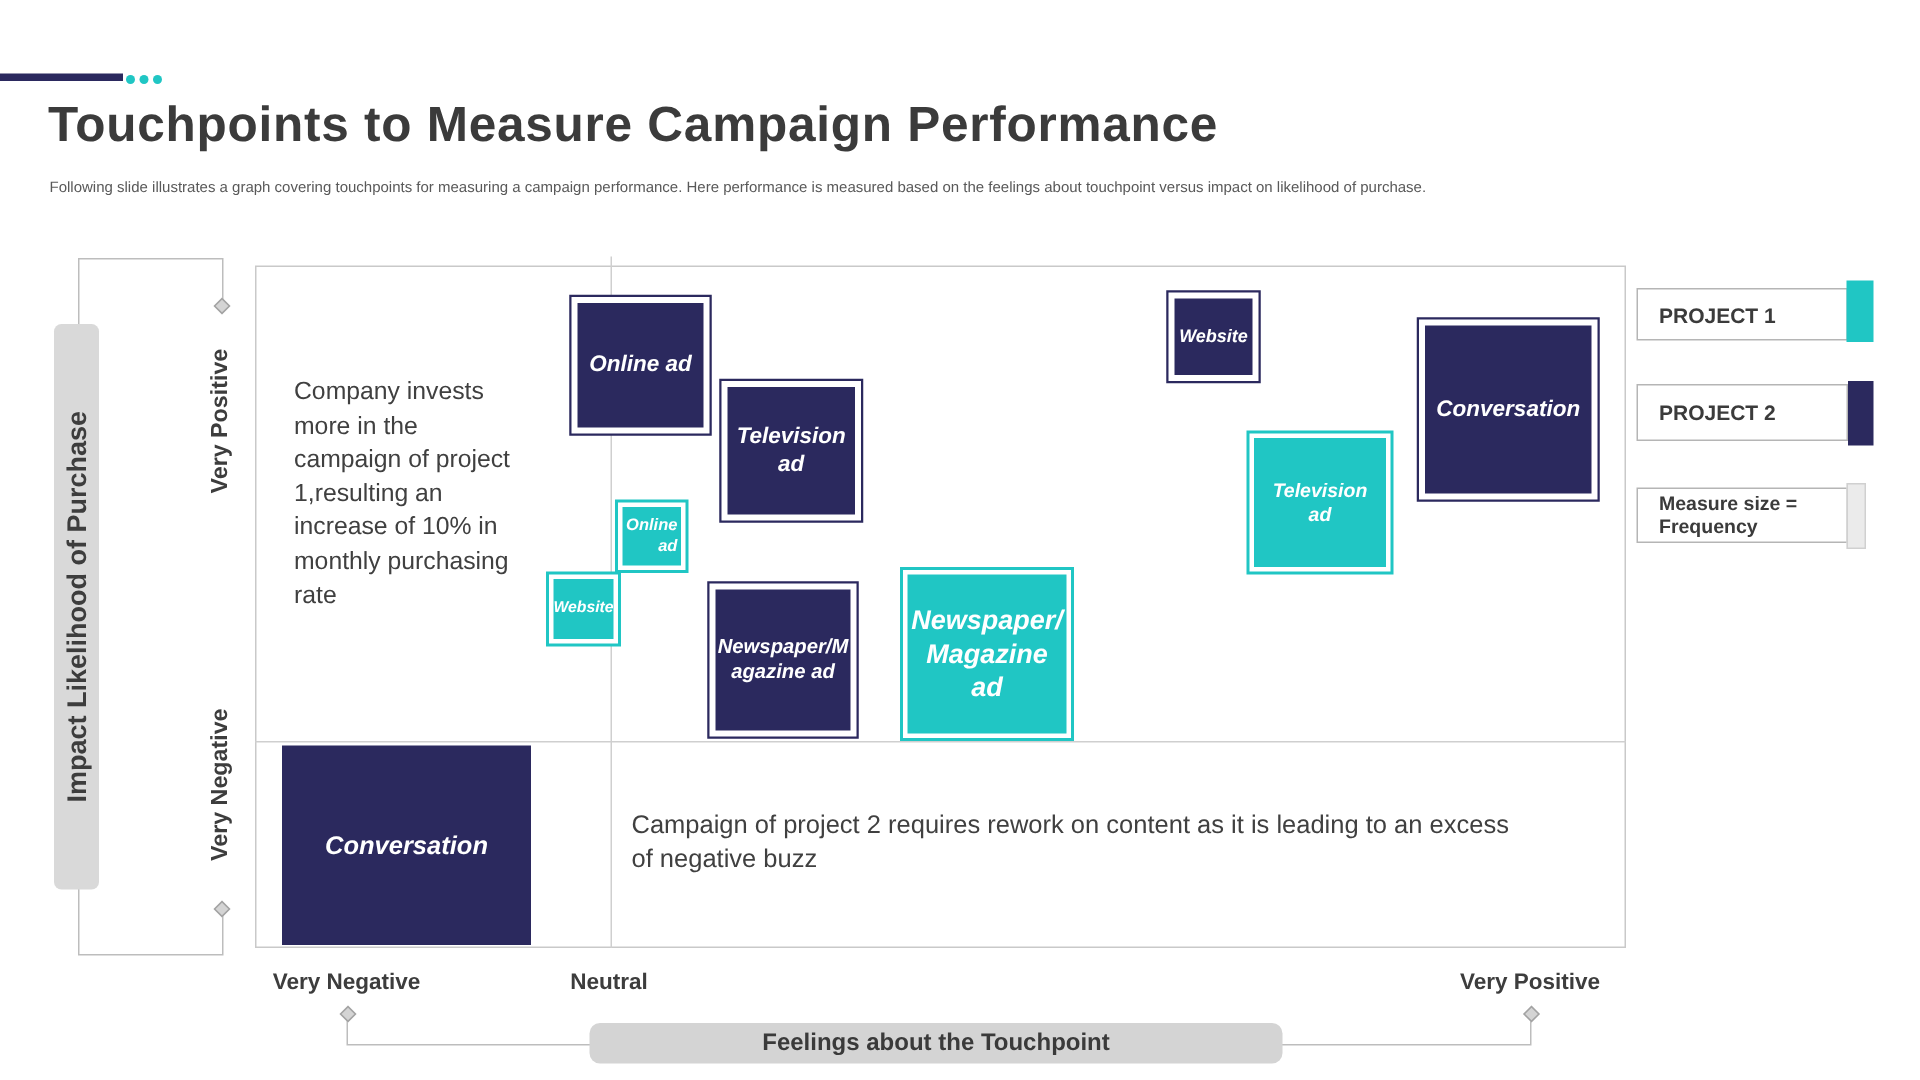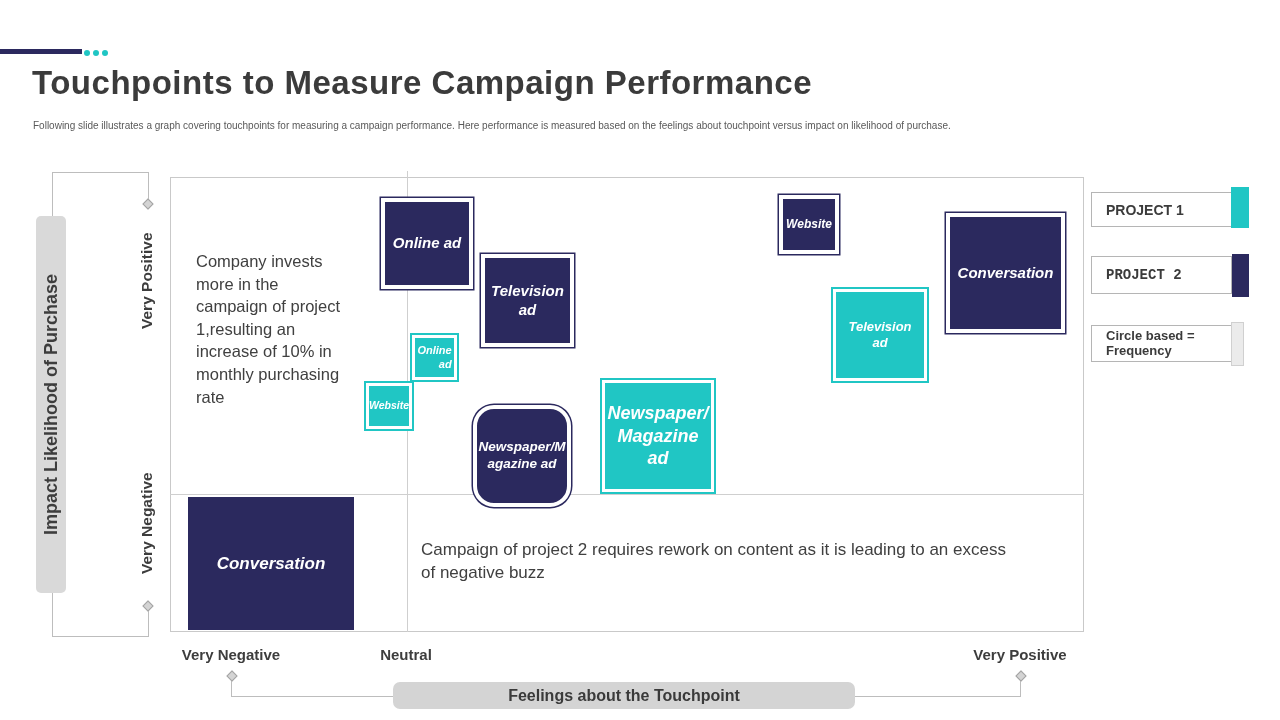--- a/index.html
+++ b/index.html
@@ -88,21 +88,21 @@
       <div class="tp-box p2" style="left: 481px; top: 210px; width: 93px; height: 93px;">
         <span style="font-size: 15px;">Television
 ad</span>
       </div>
       <div class="tp-box p2" style="left: 779px; top: 151px; width: 60px; height: 59px;">
         <span style="font-size: 12px;">Website</span>
       </div>
       <div class="tp-box p2" style="left: 946px; top: 169px; width: 119px; height: 120px;">
         <span style="font-size: 15px;">Conversation</span>
       </div>
-      <div class="tp-box p2" style="left: 473px; top: 361px; width: 98px; height: 102px; border-radius: 21px;">
+      <div class="tp-box p2" style="left: 473px; top: 345px; width: 98px; height: 102px;">
         <span style="font-size: 13.5px;">Newspaper/M
 agazine ad</span>
       </div>
       <div class="tp-box p2-solid" style="left: 188px; top: 453px; width: 166px; height: 133px;">
         <span style="font-size: 17px;">Conversation</span>
       </div>
       <div class="tp-box p1" style="left: 412px; top: 291px; width: 45px; height: 45px;">
         <span style="font-size: 11px; text-align: right;">Online
 ad</span>
       </div>
@@ -120,27 +120,27 @@
     </div>
 
   <div class="note note-1">Company invests more in the campaign of project 1,resulting an increase of 10% in monthly purchasing rate</div>
   <div class="note note-2">Campaign of project 2 requires rework on content as it is leading to an excess of negative buzz</div>
 
   <div class="legend-label-box" style="left:1091px;top:148px;width:141px;height:35px;font-size:14px;">
     <span>PROJECT 1</span>
   </div>
   <div class="legend-swatch" style="left: 1231px; top: 143px; width: 18px; height: 41px; background: rgb(32, 198, 196);"></div>
 
-  <div class="legend-label-box" style="left:1091px;top:212px;width:141px;height:38px;font-size:14px;font-family:Liberation Mono, monospace;">
+  <div class="legend-label-box" style="left:1091px;top:212px;width:141px;height:38px;font-size:14px;">
     <span>PROJECT 2</span>
   </div>
   <div class="legend-swatch" style="left: 1232px; top: 210px; width: 17px; height: 43px; background: rgb(43, 41, 94);"></div>
 
   <div class="legend-label-box" style="left:1091px;top:281px;width:141px;height:37px;font-size:13px;line-height:1.15;">
-    <span style="white-space:pre-line">Circle based =
+    <span style="white-space:pre-line">Measure size =
 Frequency</span>
   </div>
   <div class="legend-swatch" style="left: 1231px; top: 278px; width: 13px; height: 44px; border: 1px solid rgb(208, 208, 208); box-sizing: border-box; background: rgb(235, 235, 235);"></div>
 
   <div class="xtick" style="left:231px;">Very Negative</div>
   <div class="xtick" style="left:406px;">Neutral</div>
   <div class="xtick" style="left:1020px;">Very Positive</div>
 
   <div class="diamond" style="left:228px;top:628px;"></div>
   <div class="br-line" style="left:231px;top:636px;width:1px;height:16px;"></div>

